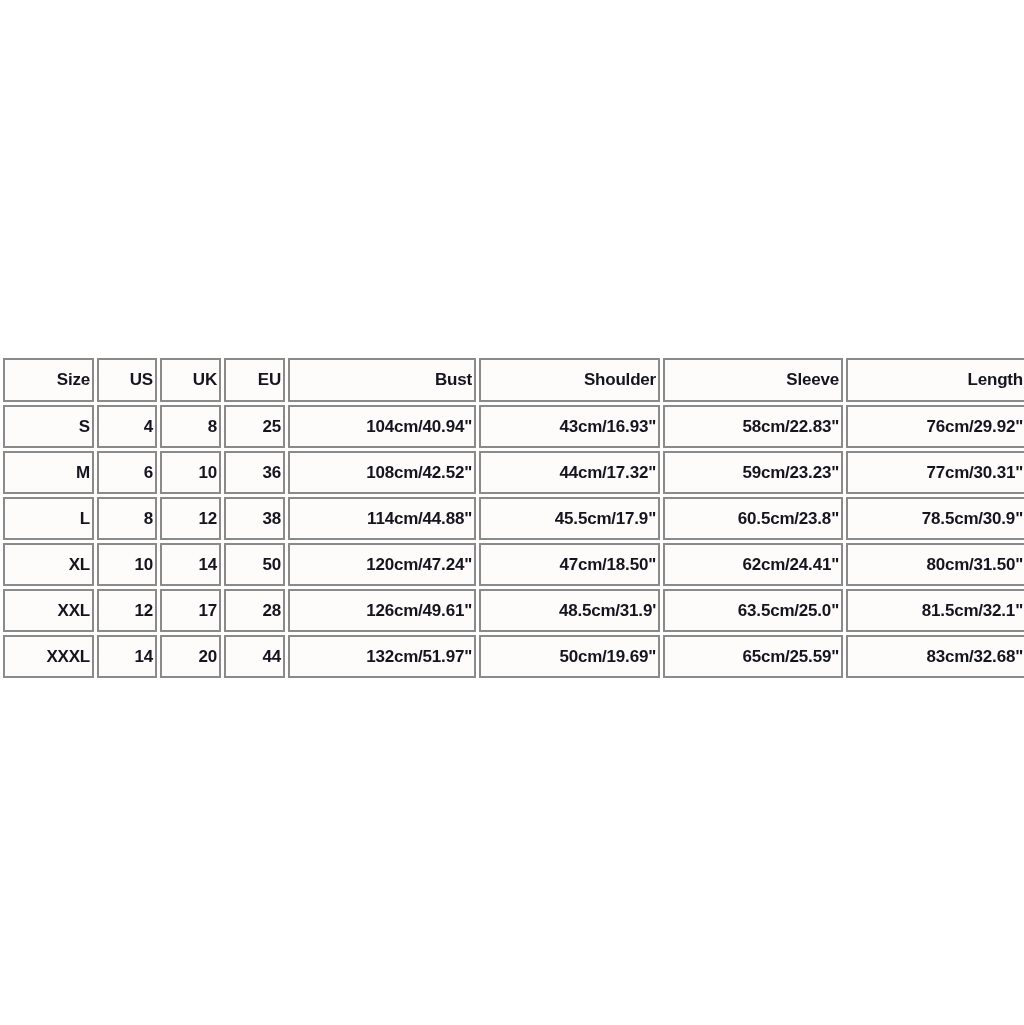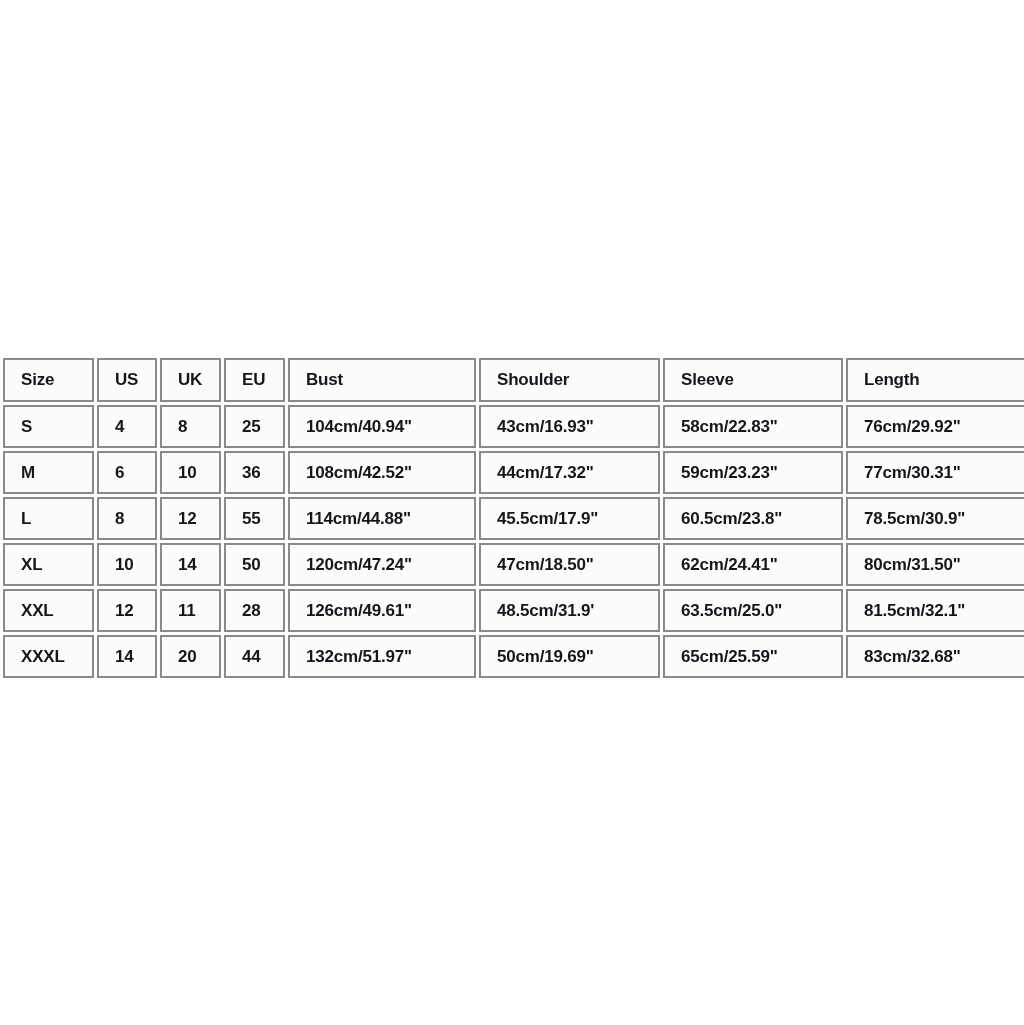--- a/index.html
+++ b/index.html
@@ -31,24 +31,24 @@
     table-layout: fixed;
     background: #ffffff;
   }
 
   table.size-chart td {
     background: #fdfcfa;
     border: 2px solid #8a8a8a;
     color: #15151f;
     font-weight: bold;
     font-size: 17px;
-    text-align: left;
+    text-align: right;
     vertical-align: middle;
     height: 39px;
-    padding: 0 16px;
+    padding: 0 2px;
     white-space: nowrap;
     letter-spacing: -0.2px;
   }
 
   table.size-chart tr.header-row td {
     font-size: 17px;
     height: 40px;
   }
 
   
@@ -107,42 +107,42 @@
         <td>108cm/42.52"</td>
         <td>44cm/17.32"</td>
         <td>59cm/23.23"</td>
         <td>77cm/30.31"</td>
       </tr>
 
       <tr>
         <td>L</td>
         <td>8</td>
         <td>12</td>
-        <td>55</td>
+        <td>38</td>
         <td>114cm/44.88"</td>
         <td>45.5cm/17.9"</td>
         <td>60.5cm/23.8"</td>
         <td>78.5cm/30.9"</td>
       </tr>
 
       <tr>
         <td>XL</td>
         <td>10</td>
         <td>14</td>
         <td>50</td>
         <td>120cm/47.24"</td>
         <td>47cm/18.50"</td>
         <td>62cm/24.41"</td>
         <td>80cm/31.50"</td>
       </tr>
 
       <tr>
         <td>XXL</td>
         <td>12</td>
-        <td>11</td>
+        <td>17</td>
         <td>28</td>
         <td>126cm/49.61"</td>
         <td>48.5cm/31.9'</td>
         <td>63.5cm/25.0"</td>
         <td>81.5cm/32.1"</td>
       </tr>
 
       <tr>
         <td>XXXL</td>
         <td>14</td>

